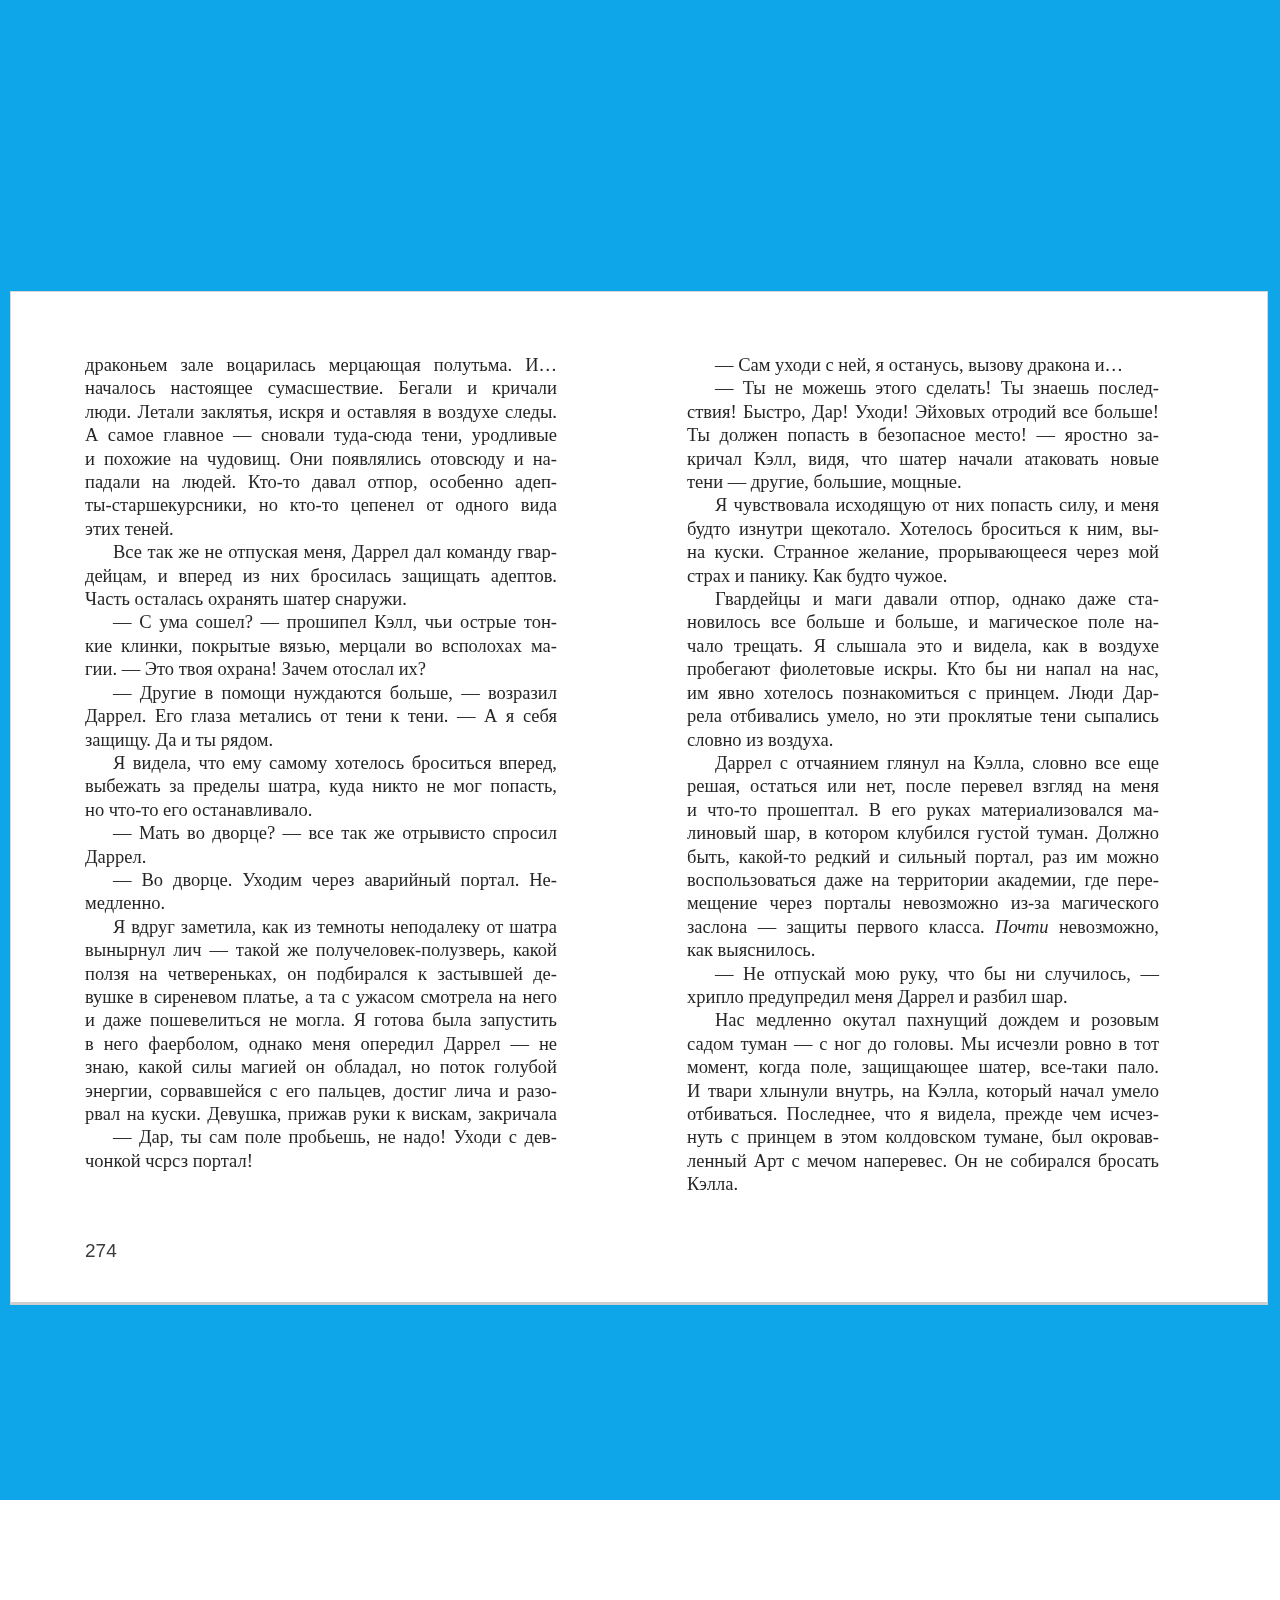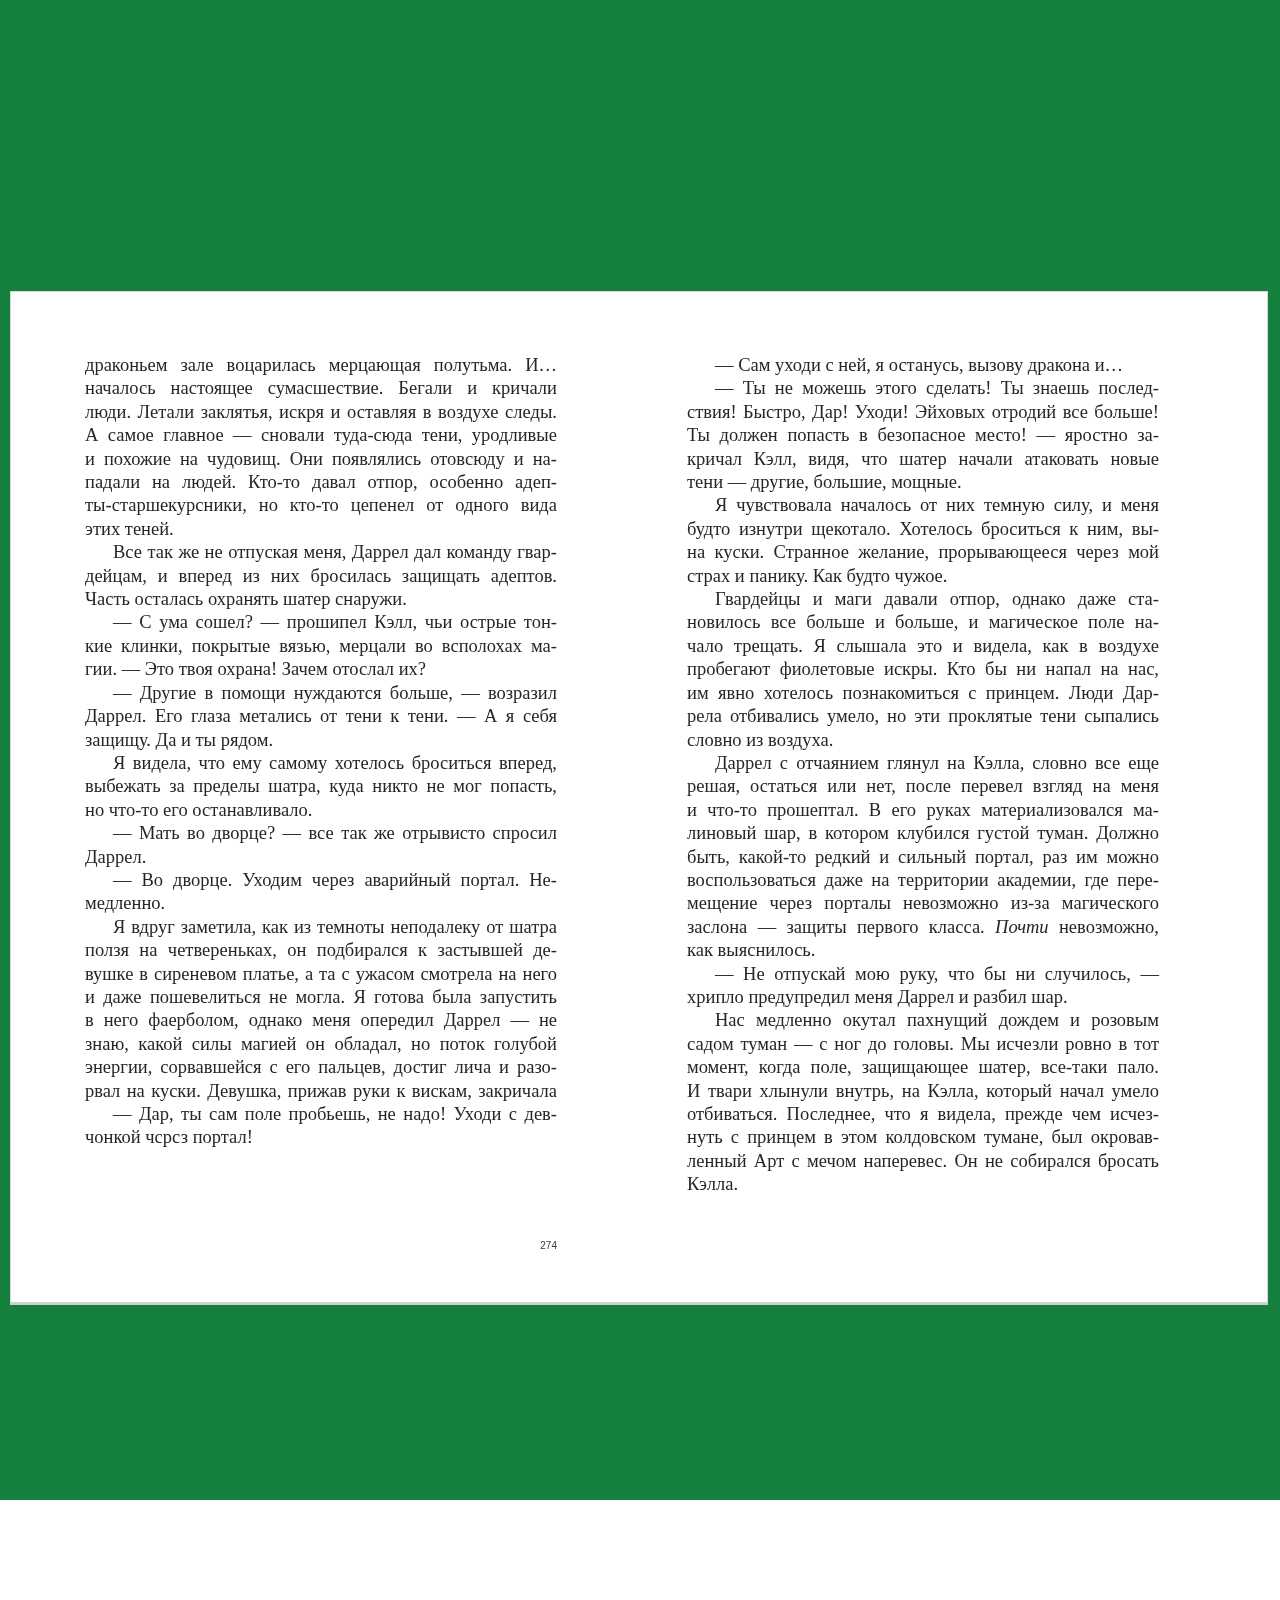--- a/index.html
+++ b/index.html
@@ -4,21 +4,21 @@
 <style>
   html, body {
     margin: 0;
     padding: 0;
     background: #ffffff;
   }
   .screen {
     position: relative;
     width: 1280px;
     height: 1500px;
-    background: #15803d;
+    background: #0ea5e9;
     overflow: hidden;
   }
   .page-card {
     position: absolute;
     left: 10px;
     top: 291px;
     width: 1256px;
     height: 1010px;
     background: #ffffff;
     border: 1px solid #d6d6d6;
@@ -43,23 +43,23 @@
   .ln.last {
     text-align: right;
     text-align-last: left;
   }
   .ln.ind { text-indent: 28px; }
   .page-number {
     position: absolute;
     left: 74px;
     top: 948px;
     width: 472px;
-    text-align: right;
+    text-align: left;
     font-family: "Liberation Sans", "DejaVu Sans", sans-serif;
-    font-size: 10px;
+    font-size: 19px;
     color: #3c3c3c;
   }
 </style>
 </head>
 <body>
 
 <div class="screen">
   <div class="page-card">
     <div class="col col-left">
         <div class="ln">драконьем зале воцарилась мерцающая полутьма. И…</div>
@@ -80,38 +80,39 @@
         <div class="ln">Даррел. Его глаза метались от тени к тени. — А я себя</div>
         <div class="ln last">защищу. Да и ты рядом.</div>
         <div class="ln ind">Я видела, что ему самому хотелось броситься вперед,</div>
         <div class="ln">выбежать за пределы шатра, куда никто не мог попасть,</div>
         <div class="ln last">но что-то его останавливало.</div>
         <div class="ln ind">— Мать во дворце? — все так же отрывисто спросил</div>
         <div class="ln last">Даррел.</div>
         <div class="ln ind">— Во дворце. Уходим через аварийный портал. Не-</div>
         <div class="ln last">медленно.</div>
         <div class="ln ind">Я вдруг заметила, как из темноты неподалеку от шатра</div>
+        <div class="ln">вынырнул лич — такой же получеловек-полузверь, какой</div>
         <div class="ln">ползя на четвереньках, он подбирался к застывшей де-</div>
         <div class="ln">вушке в сиреневом платье, а та с ужасом смотрела на него</div>
         <div class="ln">и даже пошевелиться не могла. Я готова была запустить</div>
         <div class="ln">в него фаерболом, однако меня опередил Даррел — не</div>
         <div class="ln">знаю, какой силы магией он обладал, но поток голубой</div>
         <div class="ln">энергии, сорвавшейся с его пальцев, достиг лича и разо-</div>
         <div class="ln">рвал на куски. Девушка, прижав руки к вискам, закричала</div>
         <div class="ln ind">— Дар, ты сам поле пробьешь, не надо! Уходи с дев-</div>
         <div class="ln last">чонкой чсрсз портал!</div>
       </div>
     <div class="col col-right">
         <div class="ln last ind">— Сам уходи с ней, я останусь, вызову дракона и…</div>
         <div class="ln ind">— Ты не можешь этого сделать! Ты знаешь послед-</div>
         <div class="ln">ствия! Быстро, Дар! Уходи! Эйховых отродий все больше!</div>
         <div class="ln">Ты должен попасть в безопасное место! — яростно за-</div>
         <div class="ln">кричал Кэлл, видя, что шатер начали атаковать новые</div>
         <div class="ln last">тени — другие, большие, мощные.</div>
-        <div class="ln ind">Я чувствовала началось от них темную силу, и меня</div>
+        <div class="ln ind">Я чувствовала исходящую от них попасть силу, и меня</div>
         <div class="ln">будто изнутри щекотало. Хотелось броситься к ним, вы-</div>
         <div class="ln">на куски. Странное желание, прорывающееся через мой</div>
         <div class="ln last">страх и панику. Как будто чужое.</div>
         <div class="ln ind">Гвардейцы и маги давали отпор, однако даже ста-</div>
         <div class="ln">новилось все больше и больше, и магическое поле на-</div>
         <div class="ln">чало трещать. Я слышала это и видела, как в воздухе</div>
         <div class="ln">пробегают фиолетовые искры. Кто бы ни напал на нас,</div>
         <div class="ln">им явно хотелось познакомиться с принцем. Люди Дар-</div>
         <div class="ln">рела отбивались умело, но эти проклятые тени сыпались</div>
         <div class="ln last">словно из воздуха.</div>

